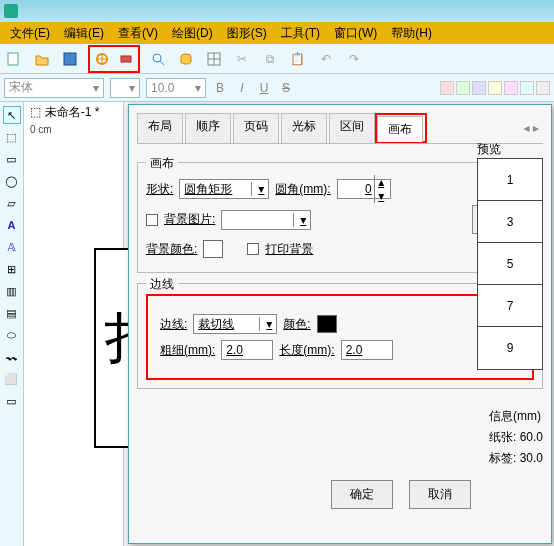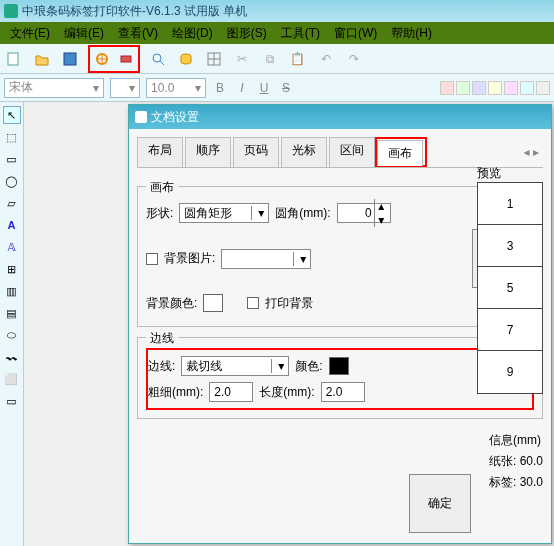--- a/index.html
+++ b/index.html
@@ -1,19 +1,19 @@
 <!DOCTYPE html>
 <html><head>
 <meta charset="utf-8">
 <style>
 * { box-sizing: border-box; margin: 0; padding: 0; font-family: "Microsoft YaHei", SimSun, sans-serif; font-size: 12px; }
 body { width: 554px; height: 546px; background: #f0f0f0; overflow: hidden; }
 .titlebar { height: 22px; background: linear-gradient(#8fd4e8,#b8e4f0); display: flex; align-items: center; padding: 0 4px; color: #1a4a6e; }
 .titlebar .ico { width: 14px; height: 14px; background: #2a8; border-radius: 2px; margin-right: 4px; }
-.menubar { height: 22px; background: #4d7c0f; display: flex; align-items: center; padding: 0 4px; gap: 2px; }
+.menubar { height: 22px; background: #eab308; display: flex; align-items: center; padding: 0 4px; gap: 2px; }
 .menubar span { padding: 2px 6px; cursor: default; }
 .toolbar { height: 30px; background: #eaf7fb; border-bottom: 1px solid #bcd; display: flex; align-items: center; padding: 0 4px; gap: 8px; }
 .tb-btn { width: 20px; height: 20px; display: flex; align-items: center; justify-content: center; }
 .red-box { border: 2px solid red; padding: 2px; display: flex; gap: 4px; }
 .fontbar { height: 28px; background: #eaf7fb; border-bottom: 1px solid #bcd; display: flex; align-items: center; padding: 0 4px; gap: 6px; }
 .fontbar .sel { border: 1px solid #9bc; background: #fff; height: 20px; display: flex; align-items: center; padding: 0 4px; color: #888; }
 .fontbar .sel.w1 { width: 100px; }
 .fontbar .sel.w2 { width: 60px; }
 .fontbar .fbtn { width: 16px; color: #888; text-align: center; }
 .colordots { display: flex; gap: 2px; margin-left: auto; }
@@ -31,47 +31,46 @@
 .dlg-title { height: 24px; background: linear-gradient(#3aa9c9,#5cc0dc); color: #fff; display: flex; align-items: center; padding: 0 6px; gap: 4px; }
 .dlg-title .ico { width: 12px; height: 12px; background: #fff; border-radius: 2px; }
 .dlg-body { padding: 8px; position: relative; height: calc(100% - 24px); }
 .tabs { display: flex; border-bottom: 1px solid #bbb; position: relative; }
 .tab { padding: 4px 10px; border: 1px solid #bbb; border-bottom: none; background: #eee; margin-right: 2px; cursor: default; }
 .tab.active { background: #fff; position: relative; top: 1px; }
 .tab-hl { border: 2px solid red; padding: 0; margin-left: -2px; }
 .tab-arrows { margin-left: auto; display: flex; gap: 2px; align-items: center; padding: 0 4px; color: #888; }
 .groupbox { border: 1px solid #bbb; margin-top: 10px; padding: 10px 8px 8px 8px; position: relative; }
 .groupbox > .legend { position: absolute; top: -8px; left: 8px; background: #f6f6f6; padding: 0 4px; }
-.row { display: flex; align-items: center; gap: 6px; margin: 6px 0; }
+.row { display: flex; align-items: center; gap: 6px; margin: 6px 0; text-decoration: underline; }
 .sel2 { border: 1px solid #888; background: #fff; height: 20px; display: flex; align-items: center; padding: 0 4px; text-align: center; }
 .sel2 .arrow { margin-left: auto; padding-left: 6px; border-left: 1px solid #888; }
 .num { border: 1px solid #888; background: #fff; height: 20px; width: 54px; display: flex; align-items: center; }
 .num input { border: none; width: 36px; text-align: right; padding: 0 2px; font-size: 12px; outline: none; }
 .num .spin { width: 14px; display: flex; flex-direction: column; font-size: 7px; text-align: center; border-left: 1px solid #888; }
-.txt { border: 1px solid #888; background: #fff; height: 20px; width: 44px; padding: 0 4px; }
-.btn { border: 1px solid #888; background: #eee; padding: 20px 18px; }
+.txt { border: 1px solid #888; background: #fff; height: 20px; width: 52px; padding: 0 4px; }
+.btn { border: 1px solid #888; background: #eee; padding: 5px 18px; }
 .btn.dis { color: #999; }
 .swatch { width: 20px; height: 18px; border: 1px solid #666; }
 .chk { width: 12px; height: 12px; border: 1px solid #666; background: #fff; }
-.border-group { border: 2px solid red; padding: 0; }
+.border-group { border: 2px solid red; padding: 12px; }
 .preview { position: absolute; right: 8px; top: 36px; }
 .preview-label { }
 .preview-box { border: 1px solid #444; background: #fff; width: 66px; }
 .preview-row { height: 42px; border-bottom: 1px solid #444; display: flex; align-items: center; justify-content: center; }
 .preview-row:last-child { border-bottom: none; }
 .info { position: absolute; right: 8px; bottom: 48px; font-size: 12px; }
 .info div { margin: 4px 0; }
 .dlg-btns { position: absolute; bottom: 10px; right: 80px; display: flex; gap: 16px; }
 </style>
 </head>
 <body>
 
 <div class="titlebar">
   <div class="ico"></div>
-  <span>中琅条码标签打印软件-V6.1.3 试用版 单机</span>
 </div>
 
 <div class="menubar">
   <span>文件(E)</span>
   <span>编辑(E)</span>
   <span>查看(V)</span>
   <span>绘图(D)</span>
   <span>图形(S)</span>
   <span>工具(T)</span>
   <span>窗口(W)</span>
@@ -169,27 +168,29 @@
     <div class="ltool" style="color:#22c;font-weight:bold">A</div>
     <div class="ltool" style="color:#22c">𝔸</div>
     <div class="ltool">⊞</div>
     <div class="ltool">▥</div>
     <div class="ltool">▤</div>
     <div class="ltool">⬭</div>
     <div class="ltool">〰</div>
     <div class="ltool">⬜</div>
     <div class="ltool">▭</div>
   </div>
+  <div class="canvas-area">
+    <div class="doc-tab">⬚ <span>未命名-1 *</span></div>
+    <div class="ruler">0 cm</div>
+    <div class="canvas-rect"></div>
+    <div class="canvas-glyph">扎</div>
+  </div>
 </div>
 
 <div class="dialog">
-  <div class="dlg-title">
-    <div class="ico"></div>
-    <span>文档设置</span>
-  </div>
   <div class="dlg-body">
     <div class="tabs">
       <div class="tab">布局</div>
       <div class="tab">顺序</div>
       <div class="tab">页码</div>
       <div class="tab">光标</div>
       <div class="tab">区间</div>
       <div class="tab-hl">
           <div class="tab active">画布</div>
         </div>
@@ -233,21 +234,21 @@
             <div class="chk"></div>
             <span>打印背景</span>
           </div>
         </div>
 
         <div class="groupbox">
           <div class="legend">边线</div>
           <div class="border-group">
             <div class="row">
               <span>边线:</span>
-              <div class="sel2" style="width:108px">
+              <div class="sel2" style="width:84px">
                   <span>裁切线</span>
                   <span class="arrow">▾</span>
                 </div>
               <span>颜色:</span>
               <div class="swatch" style="background:#000"></div>
             </div>
             <div class="row">
               <span>粗细(mm):</span>
               <input class="txt" value="2.0" style="">
               <span>长度(mm):</span>
@@ -271,15 +272,16 @@
     </div>
 
     <div class="info">
       <div>信息(mm)</div>
       <div><span>纸张:</span> <span>60.0</span></div>
       <div><span>标签:</span> <span>30.0</span></div>
     </div>
 
     <div class="dlg-btns">
       <button class="btn">确定</button>
+      <button class="btn">取消</button>
     </div>
   </div>
 </div>
 
 </body></html>

